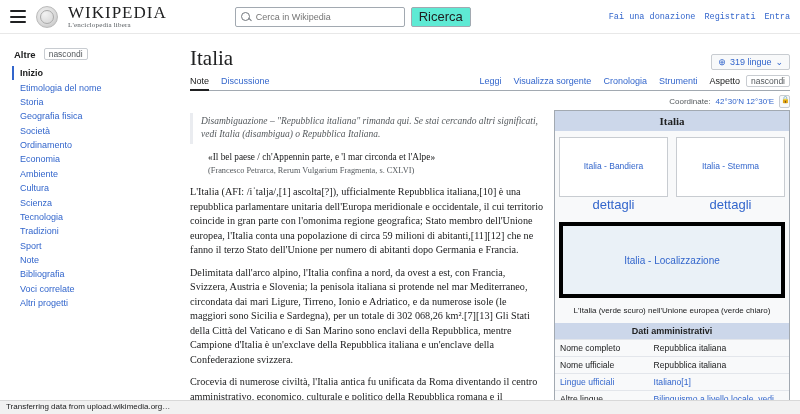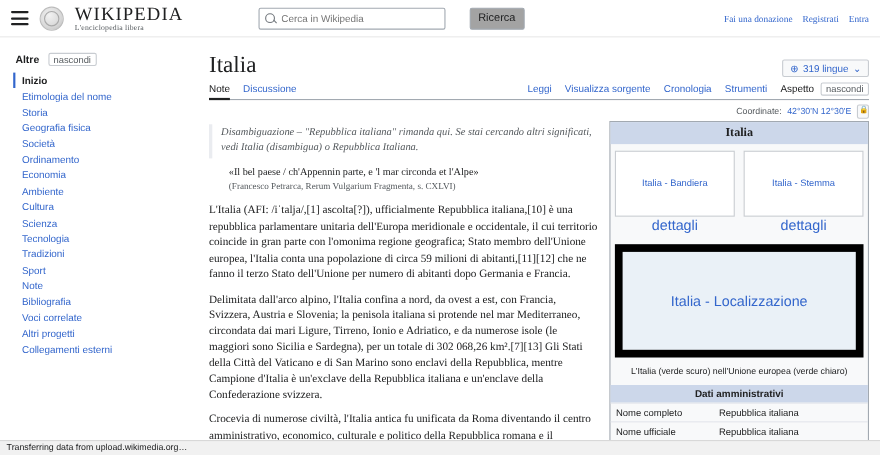--- a/index.html
+++ b/index.html
@@ -37,25 +37,25 @@
     width:170px; height:20px; border:1px solid #a2a9b1; border-radius:2px;
     display:flex; align-items:center; padding:0 5px; gap:4px; background:#fff;
   }
   .search-box input {
     border:0; outline:0; font-size:9px; width:100%; color:#72777d;
     font-family:"Liberation Sans", sans-serif; background:transparent;
   }
   .search-icon { width:9px; height:9px; border:1.2px solid #72777d; border-radius:50%; position:relative; flex:0 0 auto; }
   .search-icon::after { content:""; position:absolute; width:4px; height:1.2px; background:#72777d; transform:rotate(45deg); right:-3px; bottom:0px; }
   .search-btn {
-    height:20px; border:1px solid #a2a9b1; border-radius:2px; background:#a3a3a3;
-    font-size:10px; padding:0 7px; font-family:"Liberation Sans", sans-serif; color:#202122;
-    display:flex; align-items:center; cursor:pointer;margin-left:16px;
-  }
-  .top-right { margin-left:auto; display:flex; gap:9px; align-items:center; font-size:8.5px; font-family:Liberation Serif, serif; }
+    height:20px; border:1px solid #a2a9b1; border-radius:2px; background:#5eead4;
+    font-size:13px; padding:0 7px; font-family:"Liberation Sans", sans-serif; color:#202122;
+    display:flex; align-items:center; cursor:pointer;
+  }
+  .top-right { margin-left:auto; display:flex; gap:9px; align-items:center; font-size:8.5px; font-family:Liberation Mono, monospace; }
   .top-right a { color:#3366cc; }
 
   .layout { display:flex; height:380px; }
   .sidebar { width:180px; padding:14px 10px 0 14px; font-family:"Liberation Sans", sans-serif; }
   .toc-head { display:flex; align-items:center; gap:8px; font-size:9.5px; font-weight:bold; color:#202122; margin-bottom:6px; }
   .toc-hide { font-weight:normal; color:#54595d; font-size:8.5px; border:1px solid #c8ccd1; border-radius:2px; padding:0 4px; }
   .toc-list { list-style:none; margin:0; padding:0; }
   .toc-list li { font-size:9px; padding:2.2px 0 2.2px 6px; color:#3366cc; cursor:pointer; }
   .toc-list li.active { border-left:2px solid #36c; margin-left:-2px; color:#202122; font-weight:bold; }
 
@@ -94,22 +94,22 @@
     width:236px; flex:0 0 236px; border:1px solid #a2a9b1; background:#f8f9fa;
     font-family:"Liberation Sans", sans-serif; font-size:8.6px;
   }
   .ib-title { background:#ccd7ea; text-align:center; font-weight:bold; font-size:11px; padding:4px 0; font-family:"Liberation Serif", serif; }
   .ib-flags { display:flex; }
   .ib-flagcell { flex:1; text-align:center; padding:6px 4px 3px; }
   .ib-flagbox { height:60px; border:1px solid #c8ccd1; background:#fff; display:flex; align-items:center; justify-content:center; color:#3366cc; font-size:8.5px; line-height:1.3; }
   .ib-detail { text-align:center; color:#3366cc; font-size:13px; padding-bottom:3px; }
   .ib-map { text-align:center; padding:4px; }
   .ib-mapbox {
-    height:103px; border:7px solid #000000; background:#eaf1f7;
-    display:flex; align-items:center; justify-content:center; color:#3366cc; font-size:13px;
+    height:76px; border:4px solid #000000; background:#eaf1f7;
+    display:flex; align-items:center; justify-content:center; color:#3366cc; font-size:10px;
   }
   .ib-legend { text-align:center; font-size:8px; padding:4px 6px 6px; line-height:1.35; }
   .ib-section { background:#ccd7ea; text-align:center; font-weight:bold; padding:3px 0; font-size:9px; }
   table.ib-table { width:100%; border-collapse:collapse; }
   table.ib-table td { padding:3px 5px; vertical-align:top; border-top:1px solid #e3e6eb; }
   table.ib-table td.k { width:40%; color:#202122; }
   table.ib-table td.v { color:#202122; }
 
   .statusbar {
     position:absolute; left:0; bottom:0; height:14px; width:100%;
@@ -163,21 +163,20 @@
       <li>Ambiente</li>
       <li>Cultura</li>
       <li>Scienza</li>
       <li>Tecnologia</li>
       <li>Tradizioni</li>
       <li>Sport</li>
       <li>Note</li>
       <li>Bibliografia</li>
       <li>Voci correlate</li>
       <li>Altri progetti</li>
-      <li>Collegamenti esterni</li>
     </ul>
   </div>
 
   <div class="content">
 
     <div class="title-row">
       <h1>Italia</h1>
       <div class="langs">
         <span class="lang-icon">⊕</span>
         <span>319 lingue</span>

